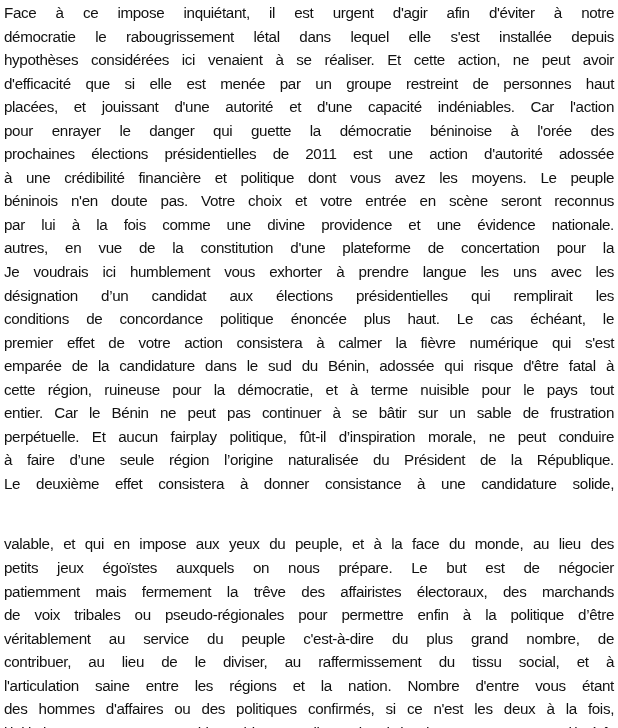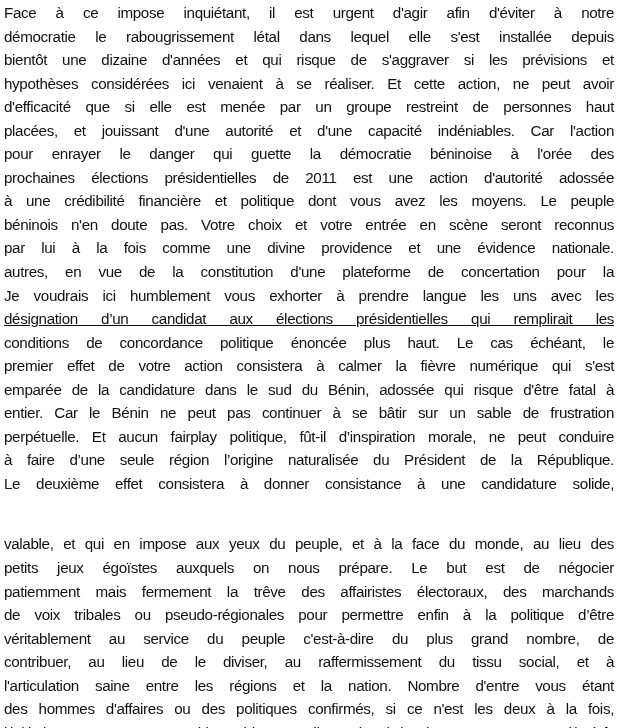--- a/index.html
+++ b/index.html
@@ -37,35 +37,35 @@
       overflow: visible;
     }
   </style>
 </head>
 <body>
 
 <div class="page">
   <p class="paragraph">
     <span class="line" style="display: block;">Face à ce impose inquiétant, il est urgent d'agir afin d'éviter à notre</span>
     <span class="line" style="display: block;">démocratie le rabougrissement létal dans lequel elle s'est installée depuis</span>
-    <span class="line" style="display: block;">bientôt une dizaine d'années et qui risque de s'aggraver si les prévisions et</span>
     <span class="line" style="display: block;">hypothèses considérées ici venaient à se réaliser. Et cette action, ne peut avoir</span>
     <span class="line" style="display: block;">d'efficacité que si elle est menée par un groupe restreint de personnes haut</span>
     <span class="line" style="display: block;">placées, et jouissant d'une autorité et d'une capacité indéniables. Car l'action</span>
     <span class="line" style="display: block;">pour enrayer le danger qui guette la démocratie béninoise à l'orée des</span>
     <span class="line" style="display: block;">prochaines élections présidentielles de 2011 est une action d'autorité adossée</span>
     <span class="line" style="display: block;">à une crédibilité financière et politique dont vous avez les moyens. Le peuple</span>
     <span class="line" style="display: block;">béninois n'en doute pas. Votre choix et votre entrée en scène seront reconnus</span>
     <span class="line" style="display: block;">par lui à la fois comme une divine providence et une évidence nationale.</span>
     <span class="line" style="display: block;">autres, en vue de la constitution d'une plateforme de concertation pour la</span>
     <span class="line" style="display: block;">Je voudrais ici humblement vous exhorter à prendre langue les uns avec les</span>
-    <span class="line" style="display: block; text-decoration: underline;">désignation d’un candidat aux élections présidentielles qui remplirait les</span>
+    <span class="line" style="display: block;">désignation d’un candidat aux élections présidentielles qui remplirait les</span>
     <span class="line" style="display: block;">conditions de concordance politique énoncée plus haut. Le cas échéant, le</span>
     <span class="line" style="display: block;">premier effet de votre action consistera à calmer la fièvre numérique qui s'est</span>
     <span class="line" style="display: block;">emparée de la candidature dans le sud du Bénin, adossée qui risque d'être fatal à</span>
+    <span class="line" style="display: block;">cette région, ruineuse pour la démocratie, et à terme nuisible pour le pays tout</span>
     <span class="line" style="display: block;">entier. Car le Bénin ne peut pas continuer à se bâtir sur un sable de frustration</span>
     <span class="line" style="display: block;">perpétuelle. Et aucun fairplay politique, fût-il d’inspiration morale, ne peut conduire</span>
     <span class="line" style="display: block;">à faire d’une seule région l’origine naturalisée du Président de la République.</span>
     <span class="line" style="display: block;">Le deuxième effet consistera à donner consistance à une candidature solide,</span>
     <span class="line" style="display: block; margin-top: 37px;">valable, et qui en impose aux yeux du peuple, et à la face du monde, au lieu des</span>
     <span class="line" style="display: block;">petits jeux égoïstes auxquels on nous prépare. Le but est de négocier</span>
     <span class="line" style="display: block;">patiemment mais fermement la trêve des affairistes électoraux, des marchands</span>
     <span class="line" style="display: block;">de voix tribales ou pseudo-régionales pour permettre enfin à la politique d’être</span>
     <span class="line" style="display: block;">véritablement au service du peuple c'est-à-dire du plus grand nombre, de</span>
     <span class="line" style="display: block;">contribuer, au lieu de le diviser, au raffermissement du tissu social, et à</span>

